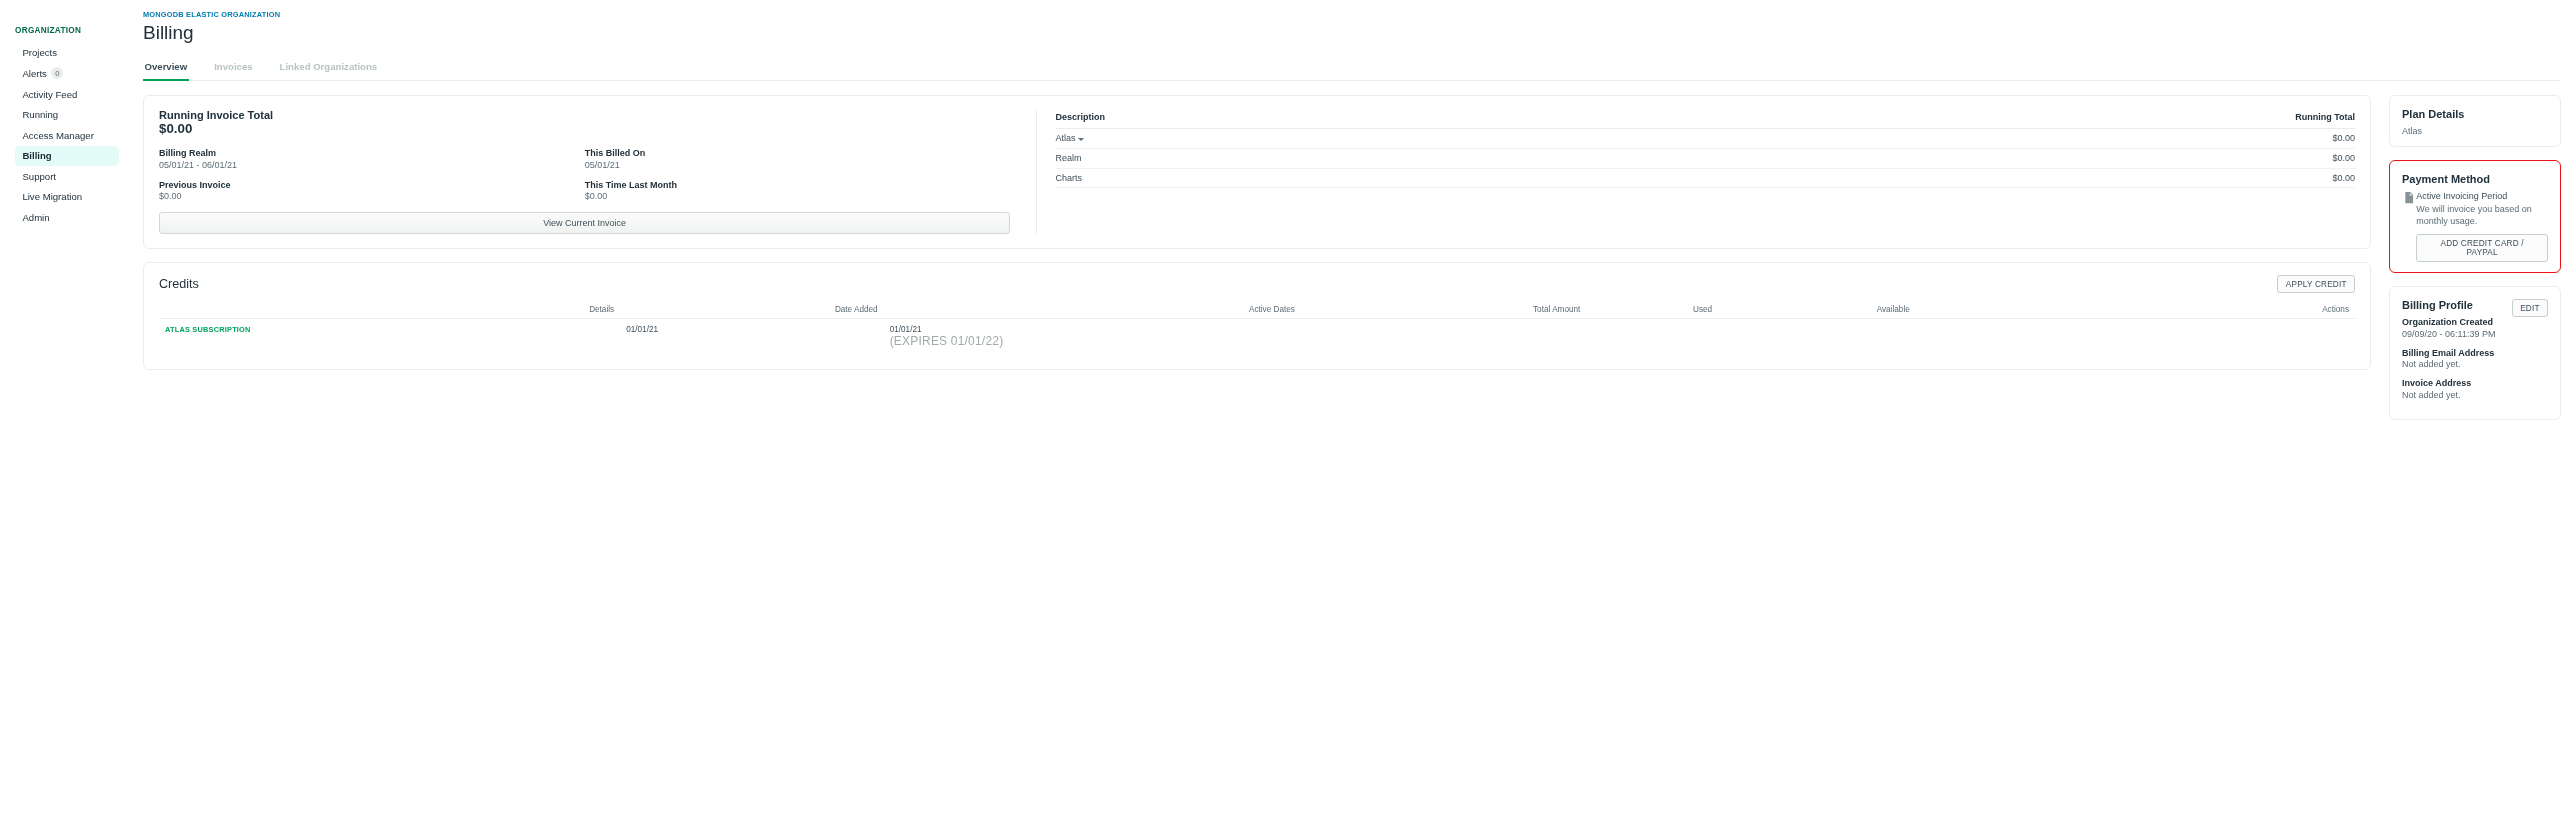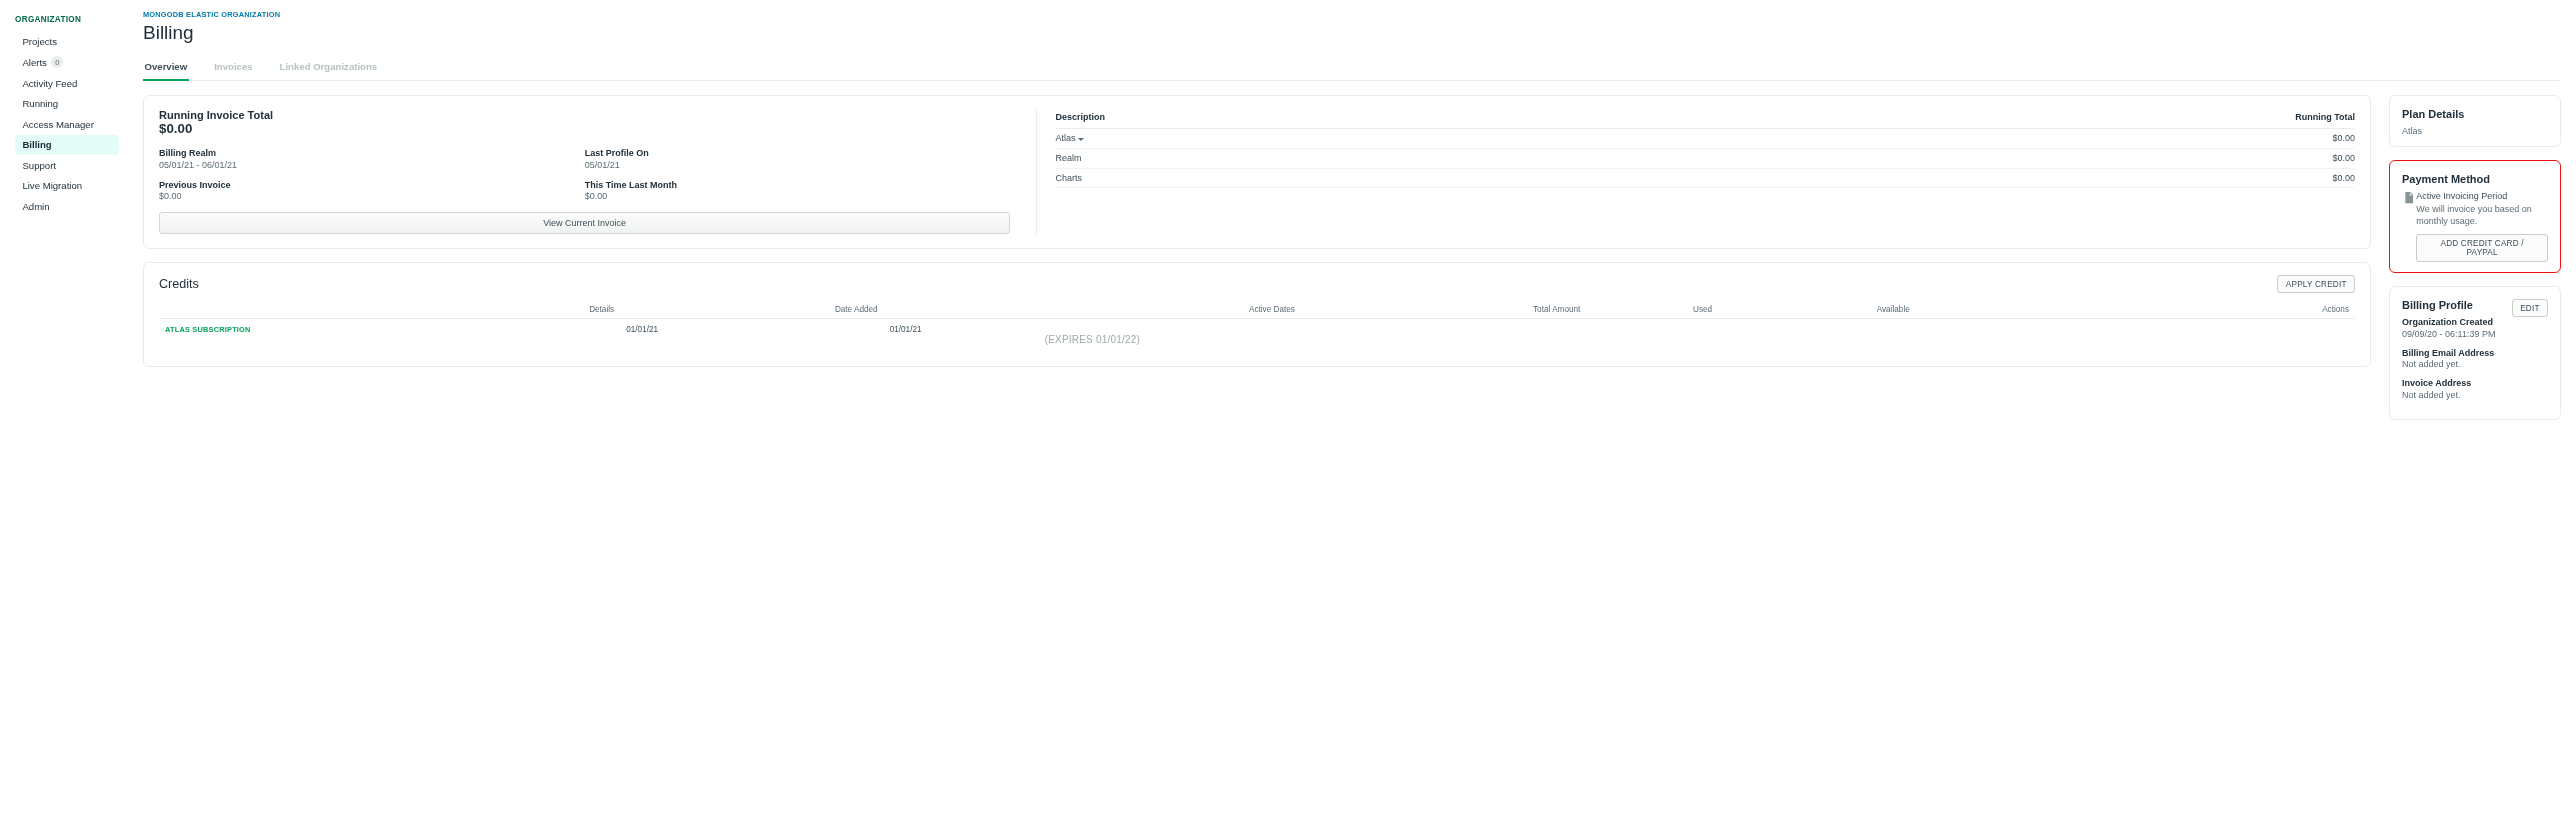--- a/index.html
+++ b/index.html
@@ -5,21 +5,21 @@
   * { box-sizing: border-box; margin: 0; padding: 0; }
   body {
     font-family: -apple-system, BlinkMacSystemFont, "Segoe UI", Helvetica, Arial, sans-serif;
     font-size: 9.6px;
     color: #3d4f58;
     background: #fff;
     display: flex;
   }
   .sidebar {
     width: 125px;
-    padding: 15px 6px 0 15px;
+    padding: 26px 6px 0 15px;
     flex-shrink: 0;
   }
   .sidebar-heading {
     font-size: 8.2px;
     font-weight: 700;
     color: #00684a;
     letter-spacing: 0.3px;
     margin-bottom: 7.4px;
   }
   .nav-list { list-style: none; }
@@ -195,21 +195,21 @@
     vertical-align: top;
   }
   .credits-table col.c-details{width:21%}
   .credits-table col.c-date{width:12%}
   .credits-table col.c-active{width:19%}
   .credits-table col.c-total{width:13%}
   .credits-table col.c-used{width:6%}
   .credits-table col.c-avail{width:9%}
   .credits-table col.c-actions{width:20%}
   .link-green { color: #00a35c; font-weight: 600; letter-spacing: 0.2px; font-size: 7.4px; }
-  .expires { font-size: 10px; color: #a0aba7; letter-spacing: 0.2px; text-align: center; }
+  .expires { font-size: 12px; color: #a0aba7; letter-spacing: 0.2px; }
   .side-cards { display: flex; flex-direction: column; gap: 13.3px; }
   .side-card { padding: 12px 12px 10px; }
   .side-title { font-size: 11px; font-weight: 600; color: #21313c; margin-bottom: 6px; }
   .side-text { font-size: 9px; color: #5c6c75; }
   .highlight-red { border: 1.5px solid #e11; }
   .pm-row { display: flex; gap: 1px; align-items: flex-start; }
   .pm-icon {
     width: 13.3px; height: 16.3px; flex-shrink: 0;
     color: #889397;
   }
@@ -274,21 +274,21 @@
       <div class="card top-card">
         <div class="top-left">
           <div class="running-title">Running Invoice Total</div>
           <div class="running-amount">$0.00</div>
           <div class="kv-row">
             <div class="kv-col">
               <div class="kv-label">Billing Realm</div>
               <div class="kv-value">05/01/21 - 06/01/21</div>
             </div>
             <div class="kv-col">
-              <div class="kv-label">Last Profile On</div>
+              <div class="kv-label">This Billed On</div>
               <div class="kv-value">05/01/21</div>
             </div>
           </div>
           <div class="kv-row">
             <div class="kv-col">
               <div class="kv-label">Previous Invoice</div>
               <div class="kv-value">$0.00</div>
             </div>
             <div class="kv-col">
               <div class="kv-label">This Time Last Month</div>

